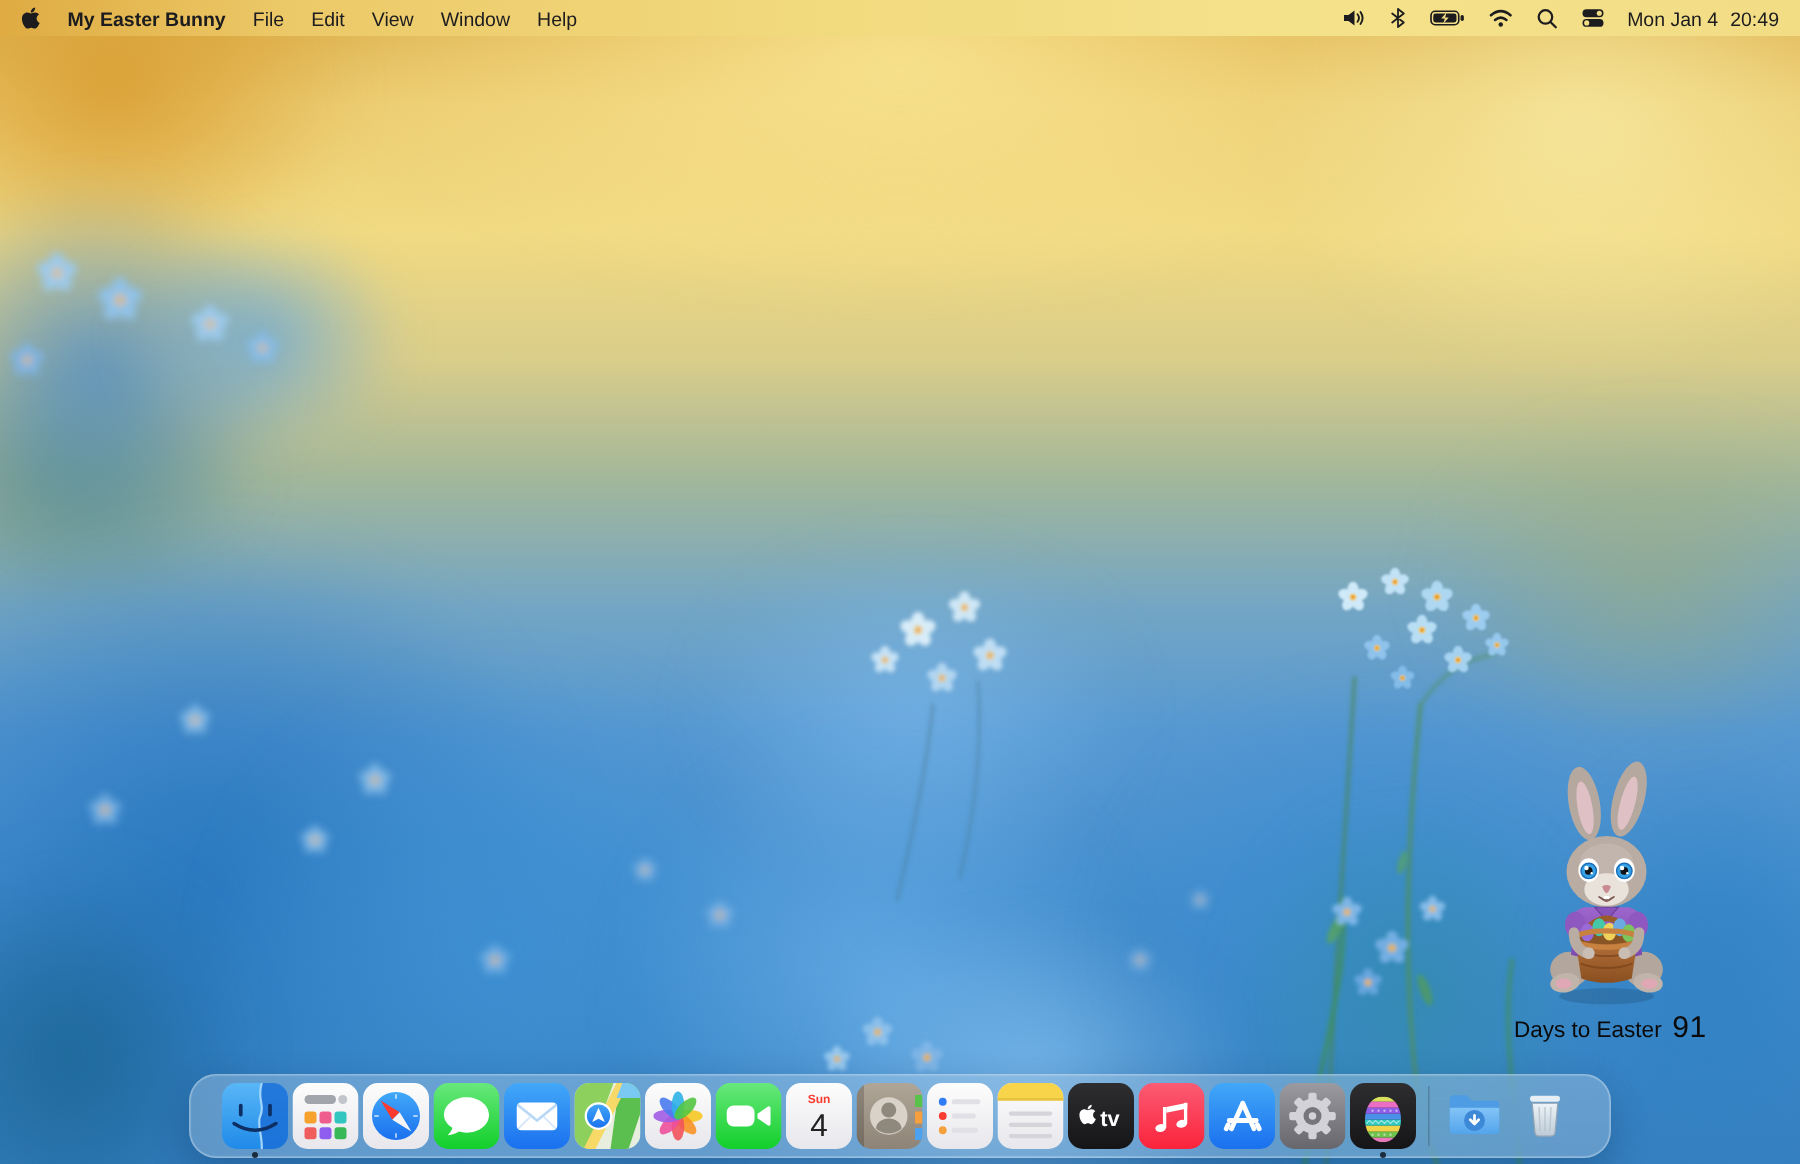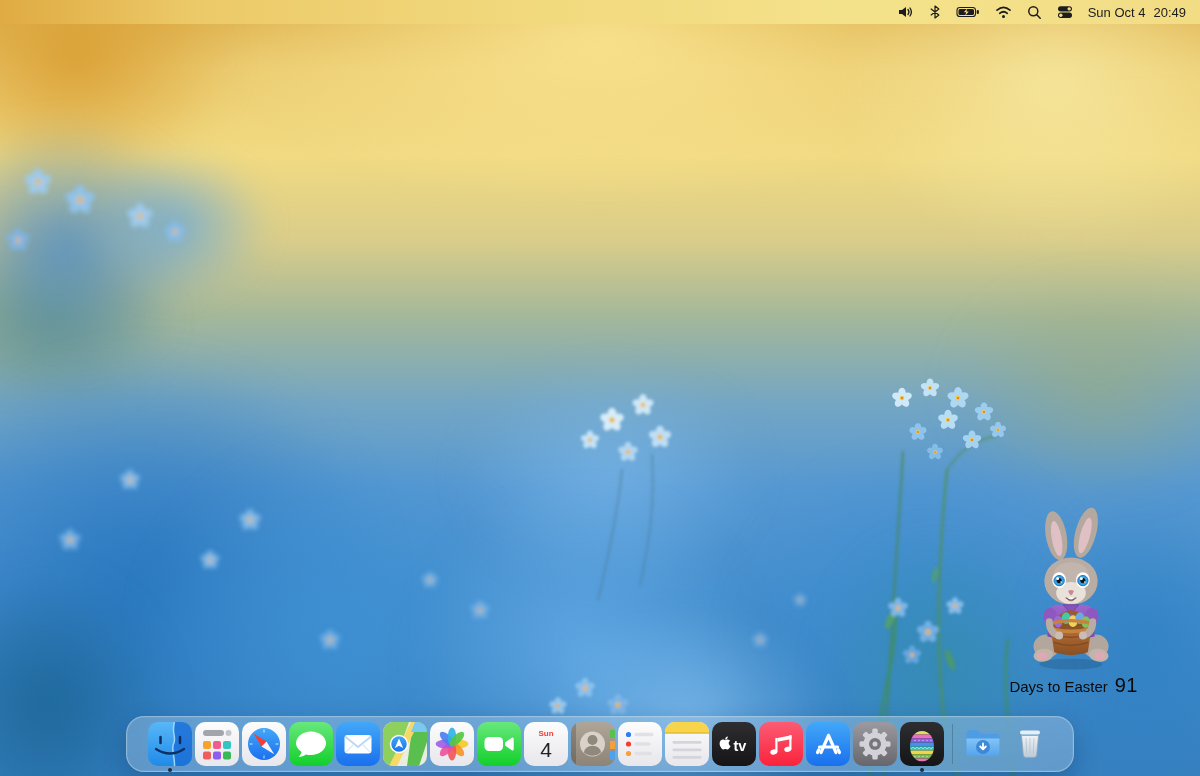--- a/index.html
+++ b/index.html
@@ -197,20 +197,33 @@
         <use href="#flower" fill="#82bae8" transform="translate(250 520) scale(1.6)"></use>
         <use href="#flower" fill="#82bae8" transform="translate(210 560) scale(1.4)"></use>
         <use href="#flower" fill="#74b0e4" transform="translate(330 640) scale(1.5)"></use>
         <use href="#flower" fill="#82bae8" transform="translate(130 480) scale(1.5)"></use>
         <use href="#flower" fill="#74b0e4" transform="translate(70 540) scale(1.6)"></use>
       </g>
     </svg>
   </div>
 
   <div class="menubar">
+    <div class="mb-left">
+      <span style="display:flex;align-items:center;">
+        <svg width="13" height="16" viewBox="0 0 384 512">
+            <use href="#appleLogo" fill="#1c1c1e"></use>
+          </svg>
+      </span>
+      <span class="mb-app">My Easter Bunny</span>
+      <span class="mb-item">File</span>
+      <span class="mb-item">Edit</span>
+      <span class="mb-item">View</span>
+      <span class="mb-item">Window</span>
+      <span class="mb-item">Help</span>
+    </div>
     <div class="mb-right">
       <span>
         <svg width="17" height="16" viewBox="0 0 17 16" fill="none">
             <path d="M2 6 H5 L9 3 V13 L5 10 H2 Z" fill="#1c1c1e"></path>
             <path d="M11 5.5 Q13 8 11 10.5" stroke="#1c1c1e" stroke-width="1.3" stroke-linecap="round"></path>
             <path d="M13 4 Q15.8 8 13 12" stroke="#1c1c1e" stroke-width="1.3" stroke-linecap="round"></path>
           </svg>
       </span>
       <span>
         <svg width="12" height="16" viewBox="0 0 14 18" fill="none" stroke="#1c1c1e" stroke-width="1.4" stroke-linecap="round" stroke-linejoin="round">
@@ -240,21 +253,21 @@
       </span>
       <span>
         <svg width="16" height="16" viewBox="0 0 16 16">
             <rect x="1" y="2.2" width="14" height="5.3" rx="2.65" fill="#1c1c1e"></rect>
             <circle cx="12.2" cy="4.85" r="1.7" fill="#f2dd86"></circle>
             <rect x="1" y="8.6" width="14" height="5.3" rx="2.65" fill="#1c1c1e"></rect>
             <circle cx="3.8" cy="11.25" r="1.7" fill="#f2dd86"></circle>
           </svg>
       </span>
       <span class="clock">
-        <span>Sun Oct 4</span>
+        <span>Mon Jan 4</span>
         <span>20:49</span>
       </span>
     </div>
   </div>
 
   <div class="widget">
     <svg width="112" height="168" viewBox="0 0 112 170">
       <ellipse cx="55" cy="160" rx="32" ry="5.5" fill="rgba(15,45,70,.20)"></ellipse>
       <g transform="rotate(-10 40 30)">
           <ellipse cx="40" cy="30" rx="10.5" ry="25" fill="#b4a89f"></ellipse>

